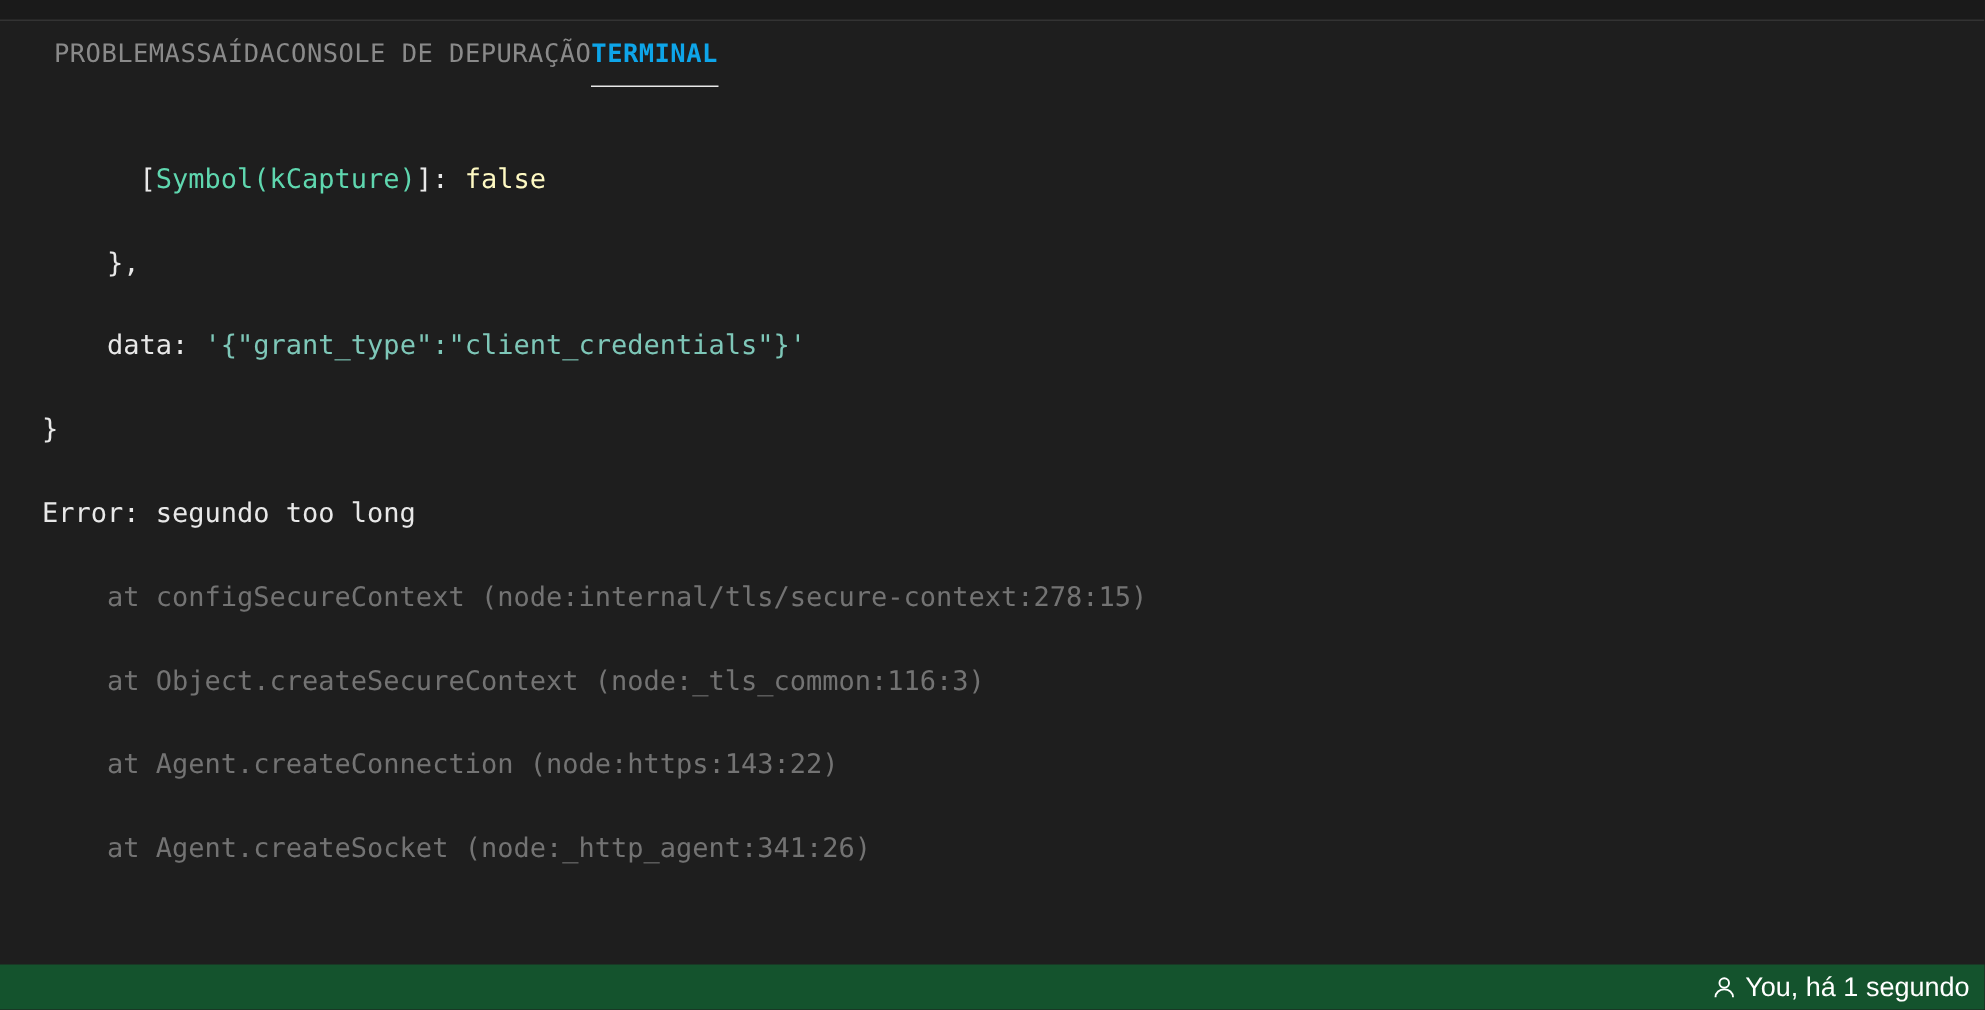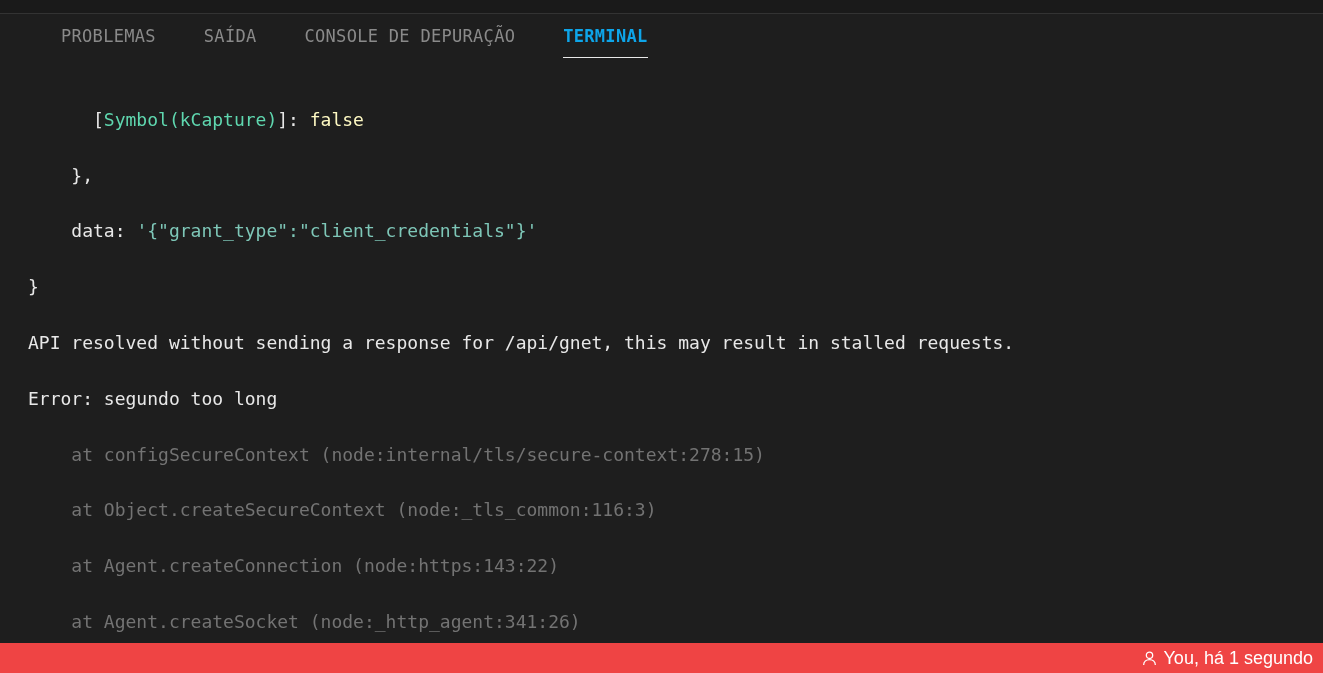--- a/index.html
+++ b/index.html
@@ -15,24 +15,22 @@
   .top-border {
     height: 14px;
     border-bottom: 1px solid #333;
     background: #1a1a1a;
   }
   .panel-tabs {
     display: flex;
     align-items: center;
     height: 44px;
     padding: 0 36px;
-    gap: 48px;
     font-size: 17px;
     letter-spacing: 0.3px;
-    margin-left: 25px;
   }
   .panel-tab {
     color: #8a8a8a;
     cursor: pointer;
     padding: 10px 0;
     position: relative;
     text-transform: uppercase;
   }
   .panel-tab.active {
     color: #0ea5e9;
@@ -56,21 +54,21 @@
   .c-dim    { color: #737373; }
   .c-green  { color: #5fd7af; }
   .c-yellow { color: #fef9c3; }
   .c-str    { color: #7ec7b8; }
   .status-bar {
     position: absolute;
     bottom: 0;
     left: 0;
     right: 0;
     height: 30px;
-    background: #ef4444;
+    background: #14532d;
     color: #ffffff;
     display: flex;
     align-items: center;
     justify-content: flex-end;
     padding: 0 10px;
     font-size: 18px;
     font-family: "Segoe UI", "Helvetica Neue", sans-serif;
   }
   .status-bar .person-icon svg {
     width: 17px;
@@ -89,21 +87,20 @@
   <div class="panel-tab">SAÍDA</div>
   <div class="panel-tab">CONSOLE DE DEPURAÇÃO</div>
   <div class="panel-tab active">TERMINAL</div>
 </div>
 
 <div class="terminal">
 <div><span class="c-white">      [</span><span class="c-green">Symbol(kCapture)</span><span class="c-white">]: </span><span class="c-yellow">false</span></div>
 <div class="c-white">    },</div>
 <div><span class="c-white">    data: </span><span class="c-str">'{"grant_type":"client_credentials"}'</span></div>
 <div class="c-white">}</div>
-<div class="c-white">API resolved without sending a response for /api/gnet, this may result in stalled requests.</div>
 <div class="c-white">Error: segundo too long</div>
 <div class="c-dim">    at configSecureContext (node:internal/tls/secure-context:278:15)</div>
 <div class="c-dim">    at Object.createSecureContext (node:_tls_common:116:3)</div>
 <div class="c-dim">    at Agent.createConnection (node:https:143:22)</div>
 <div class="c-dim">    at Agent.createSocket (node:_http_agent:341:26)</div>
 
 
 
 
 

